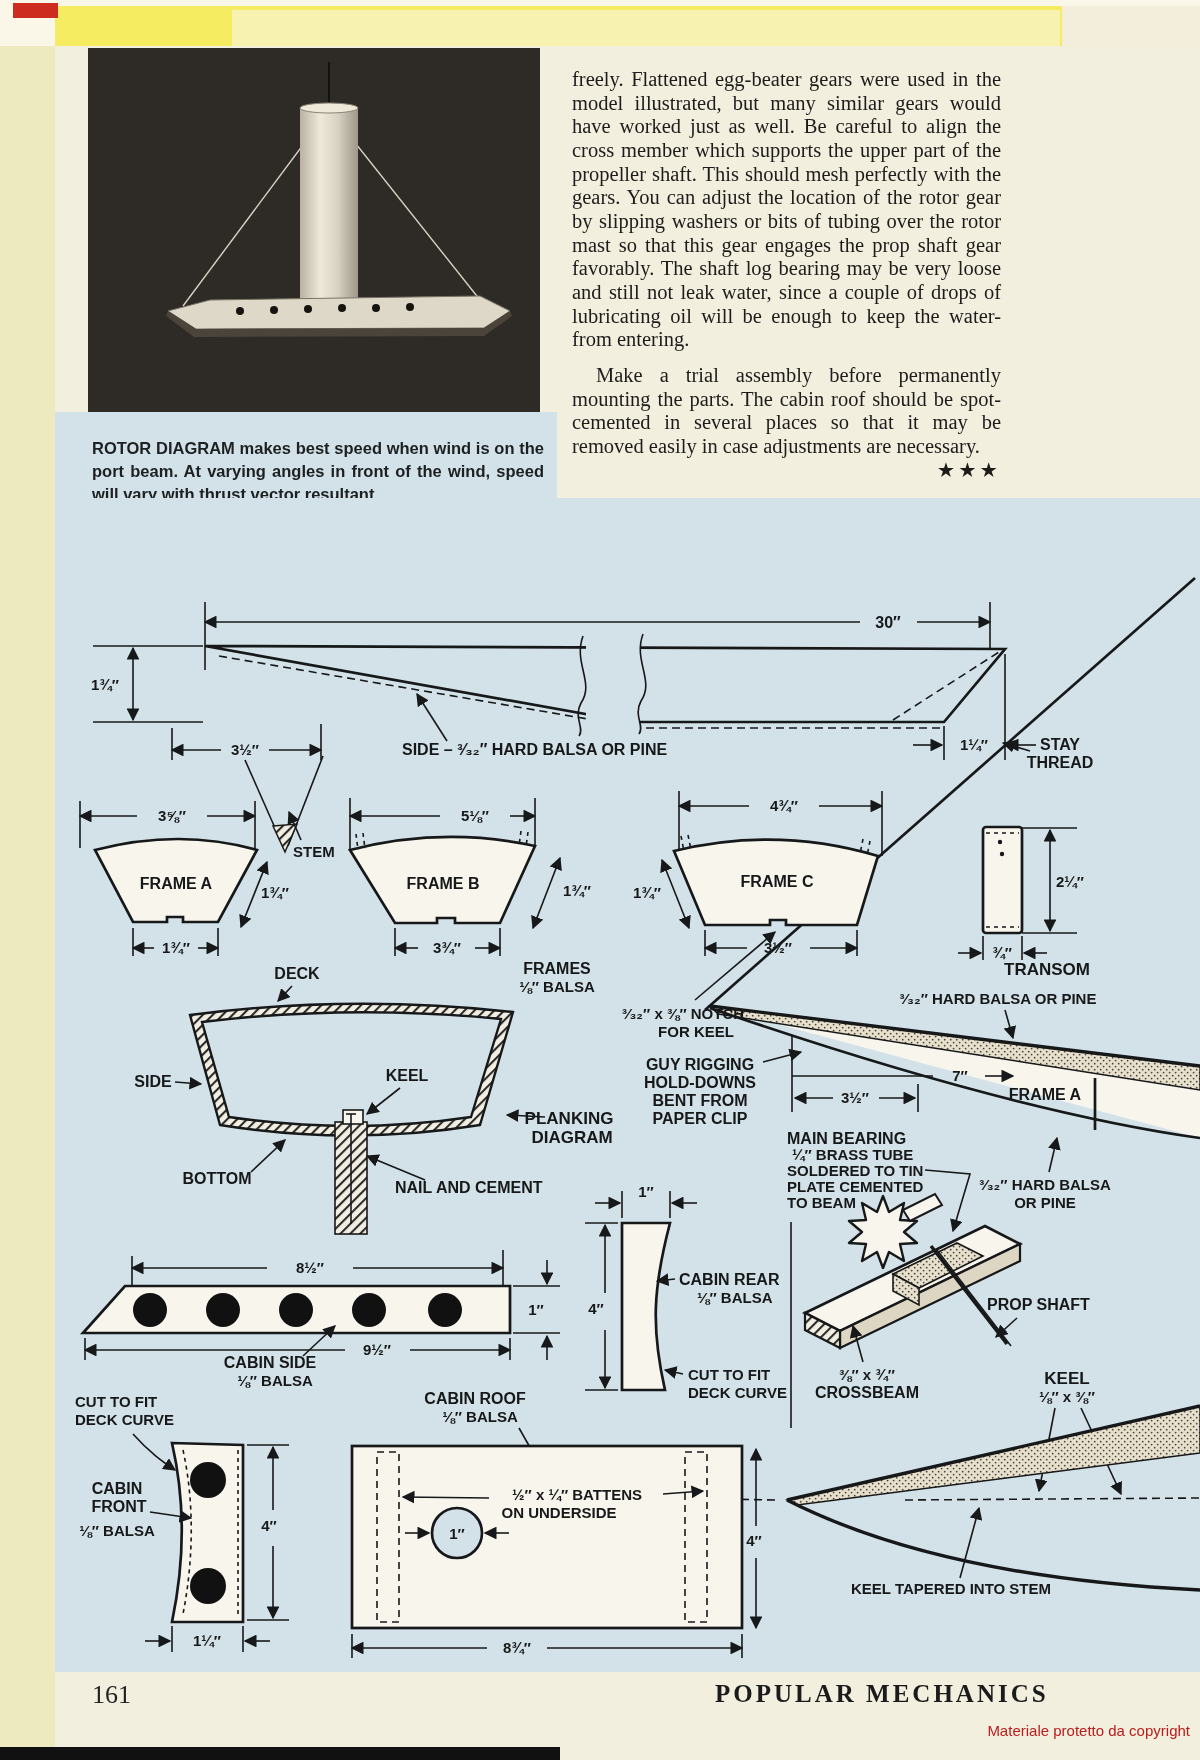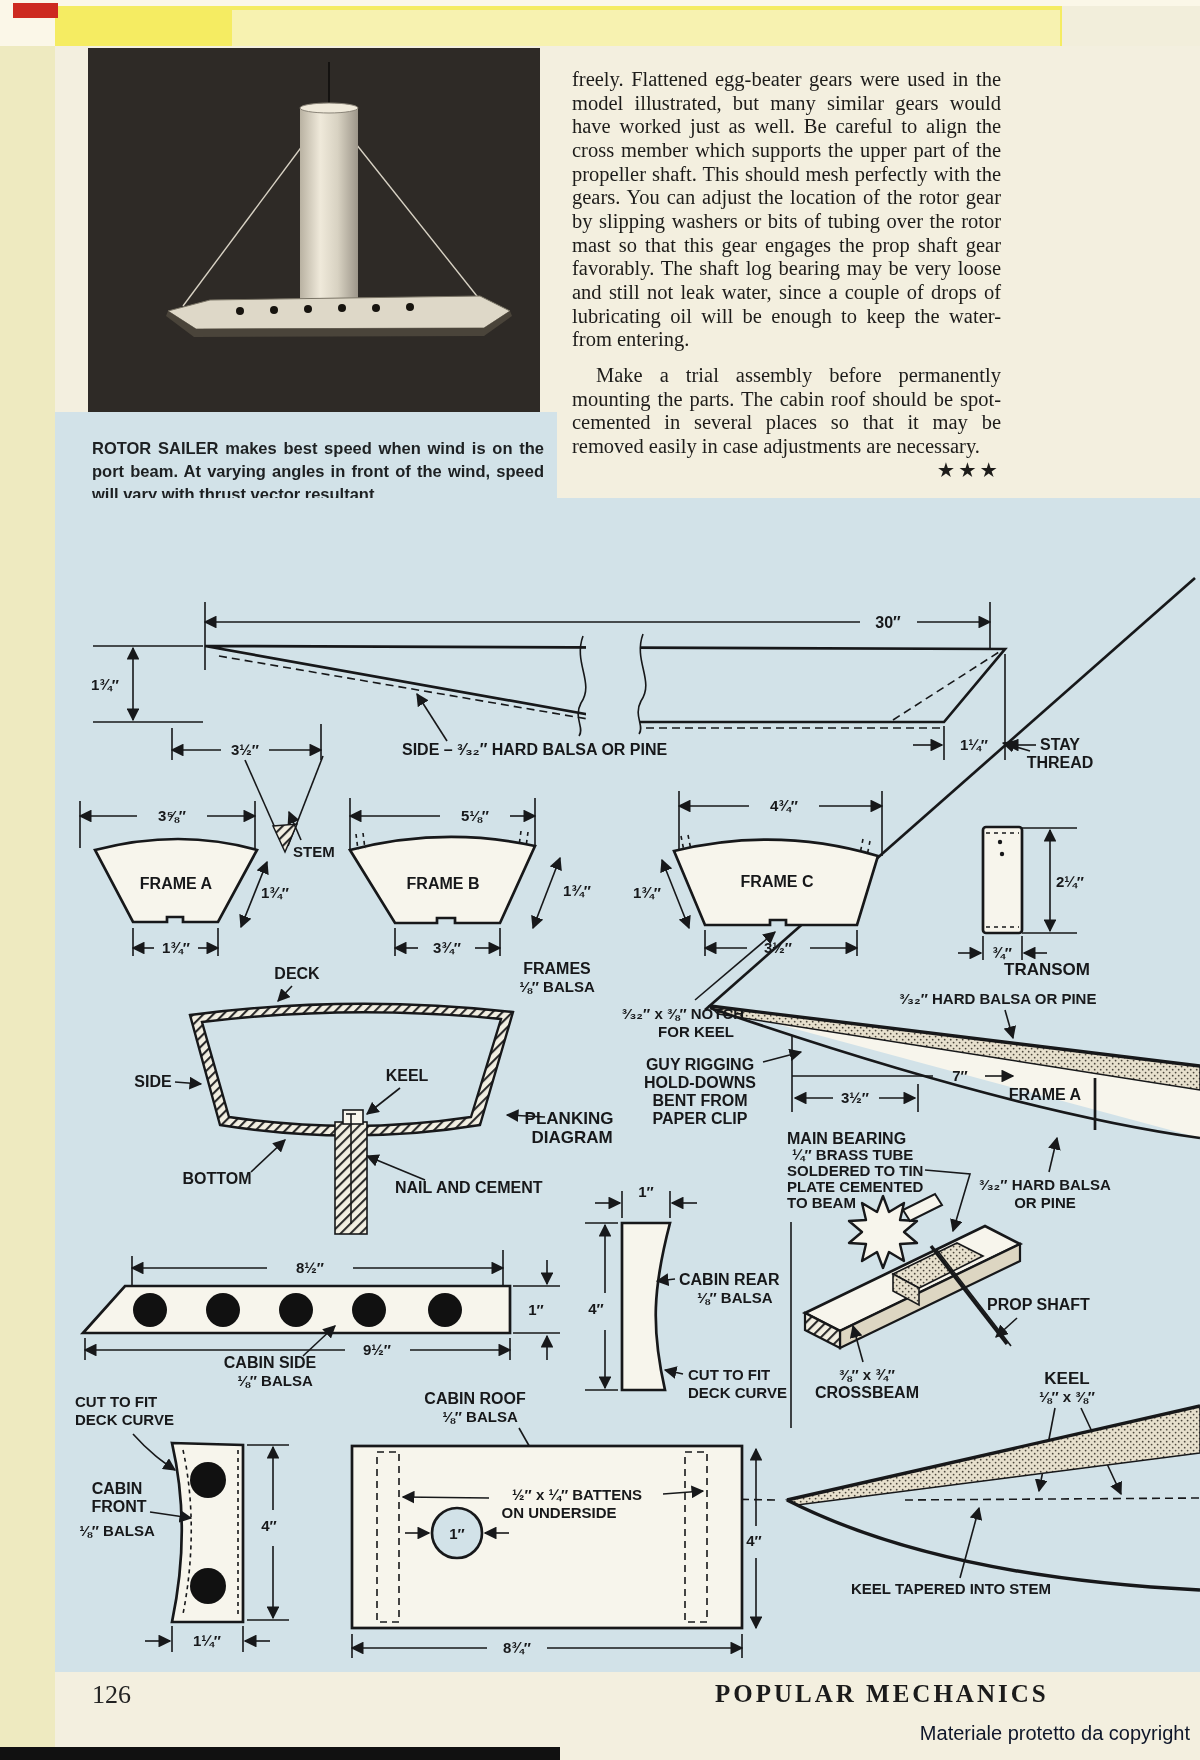--- a/index.html
+++ b/index.html
@@ -39,21 +39,21 @@
   .th2{stroke:#17181a;stroke-width:3.4;fill:none;}
   .shape{fill:#f7f5ec;stroke:#17181a;stroke-width:2.7;}
   .dash{stroke-dasharray:8 5;}
   .dash2{stroke-dasharray:4 4;}
   
   .footer-num{position:absolute;left:92px;top:1680px;font-family:"Liberation Serif","DejaVu Serif",serif;
               font-size:26px;color:#222;}
   .footer-mag{position:absolute;left:715px;top:1680px;width:365px;text-align:left;
               font-family:"Liberation Serif","DejaVu Serif",serif;font-weight:bold;
               font-size:25px;letter-spacing:3px;color:#1b1b1b;}
-  .copyright{position:absolute;right:10px;top:1722px;font-size:20px;color:#0f172a;}
+  .copyright{position:absolute;right:10px;top:1722px;font-size:15px;color:#b91c1c;}
   .blackbar{position:absolute;left:0;top:1747px;width:560px;height:13px;background:#111;}
 </style>
 </head>
 <body>
 
 <div class="page">
 
   <div class="topband">
     <div class="y1"></div>
     <div class="y2"></div>
@@ -85,21 +85,21 @@
           <circle cx="220" cy="261" r="4"></circle>
         <circle cx="254" cy="260" r="4"></circle>
           <circle cx="288" cy="260" r="4"></circle>
           <circle cx="322" cy="259" r="4"></circle>
       </g>
       <path d="M80,263 L108,281 L396,280 L422,263 L424,268 L396,288 L106,289 L78,268 Z" fill="#4a443a"></path>
     </svg>
   </div>
 
   <div class="cap-bg"></div>
-  <p class="caption"><b>ROTOR SAILER</b> <span>makes best speed when wind is on the port beam. At varying angles in front of the wind, speed will vary with thrust vector resultant</span></p>
+  <p class="caption"><b>ROTOR DIAGRAM</b> <span>makes best speed when wind is on the port beam. At varying angles in front of the wind, speed will vary with thrust vector resultant</span></p>
 
   <div class="article">
     <p>freely. Flattened egg-beater gears were used in the model illustrated, but many similar gears would have worked just as well. Be careful to align the cross member which supports the upper part of the propeller shaft. This should mesh perfectly with the gears. You can adjust the location of the rotor gear by slipping washers or bits of tubing over the rotor mast so that this gear engages the prop shaft gear favorably. The shaft log bearing may be very loose and still not leak water, since a couple of drops of lubricating oil will be enough to keep the water-from entering.</p>
     <p class="indent"><span>Make a trial assembly before permanently mounting the parts. The cabin roof should be spot-cemented in several places so that it may be removed easily in case adjustments are necessary.</span> <span class="stars">★★★</span></p>
   </div>
 
   <svg class="diagram" viewBox="0 0 1145 1174">
     <defs>
       <marker id="mA" viewBox="0 0 10 10" refX="9" refY="5" markerWidth="8" markerHeight="8" orient="auto-start-reverse">
         <path d="M0,0 L10,5 L0,10 z" fill="#17181a"></path>
@@ -443,17 +443,17 @@
       <line class="ln" x1="687" y1="1136" x2="687" y2="1160"></line>
       <line class="ln" x1="297" y1="1150" x2="432" y2="1150" marker-start="url(#mA)"></line>
       <text class="t" x="462" y="1155" text-anchor="middle">8¾″</text>
       <line class="ln" x1="492" y1="1150" x2="687" y2="1150" marker-end="url(#mA)"></line>
       <line class="ln" x1="701" y1="951" x2="701" y2="1028" marker-start="url(#mA)"></line>
       <text class="t" x="699" y="1048" text-anchor="middle">4″</text>
       <line class="ln" x1="701" y1="1060" x2="701" y2="1130" marker-end="url(#mA)"></line>
     </g>
   </svg>
 
-  <div class="footer-num">126</div>
+  <div class="footer-num">161</div>
   <div class="footer-mag">POPULAR MECHANICS</div>
   <div class="copyright">Materiale protetto da copyright</div>
   <div class="blackbar"></div>
 </div>
 
 </body></html>

